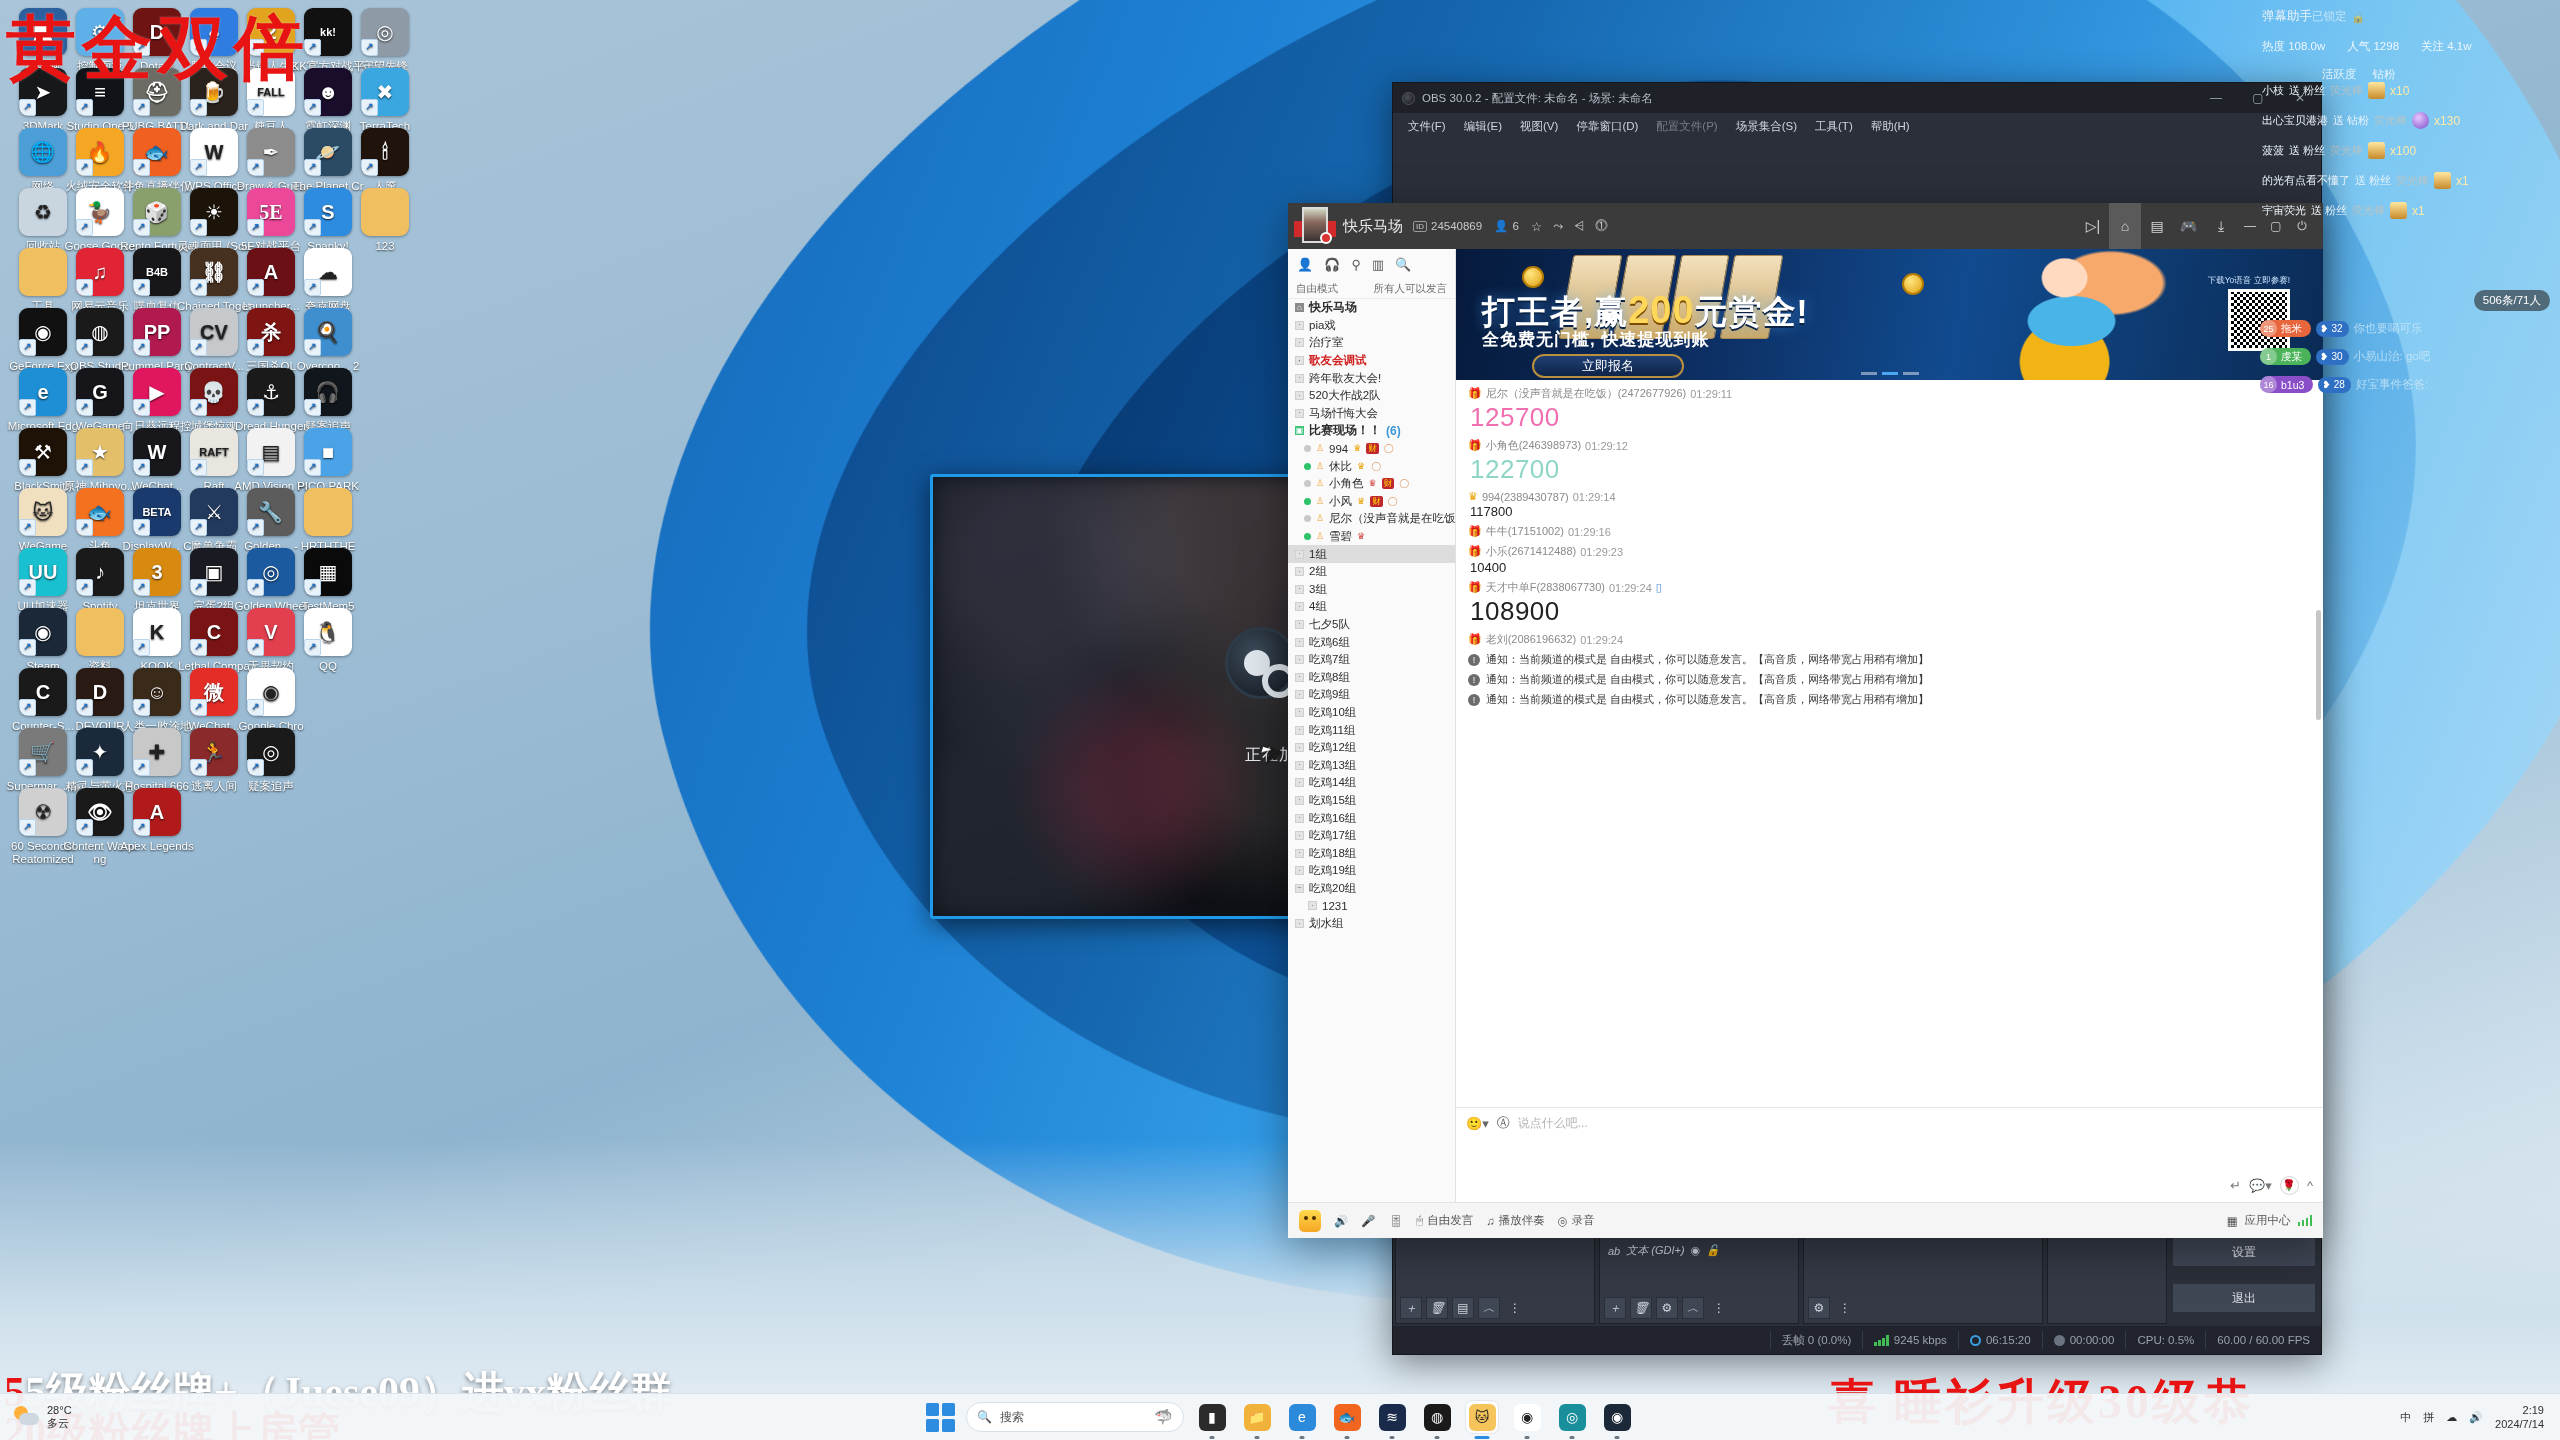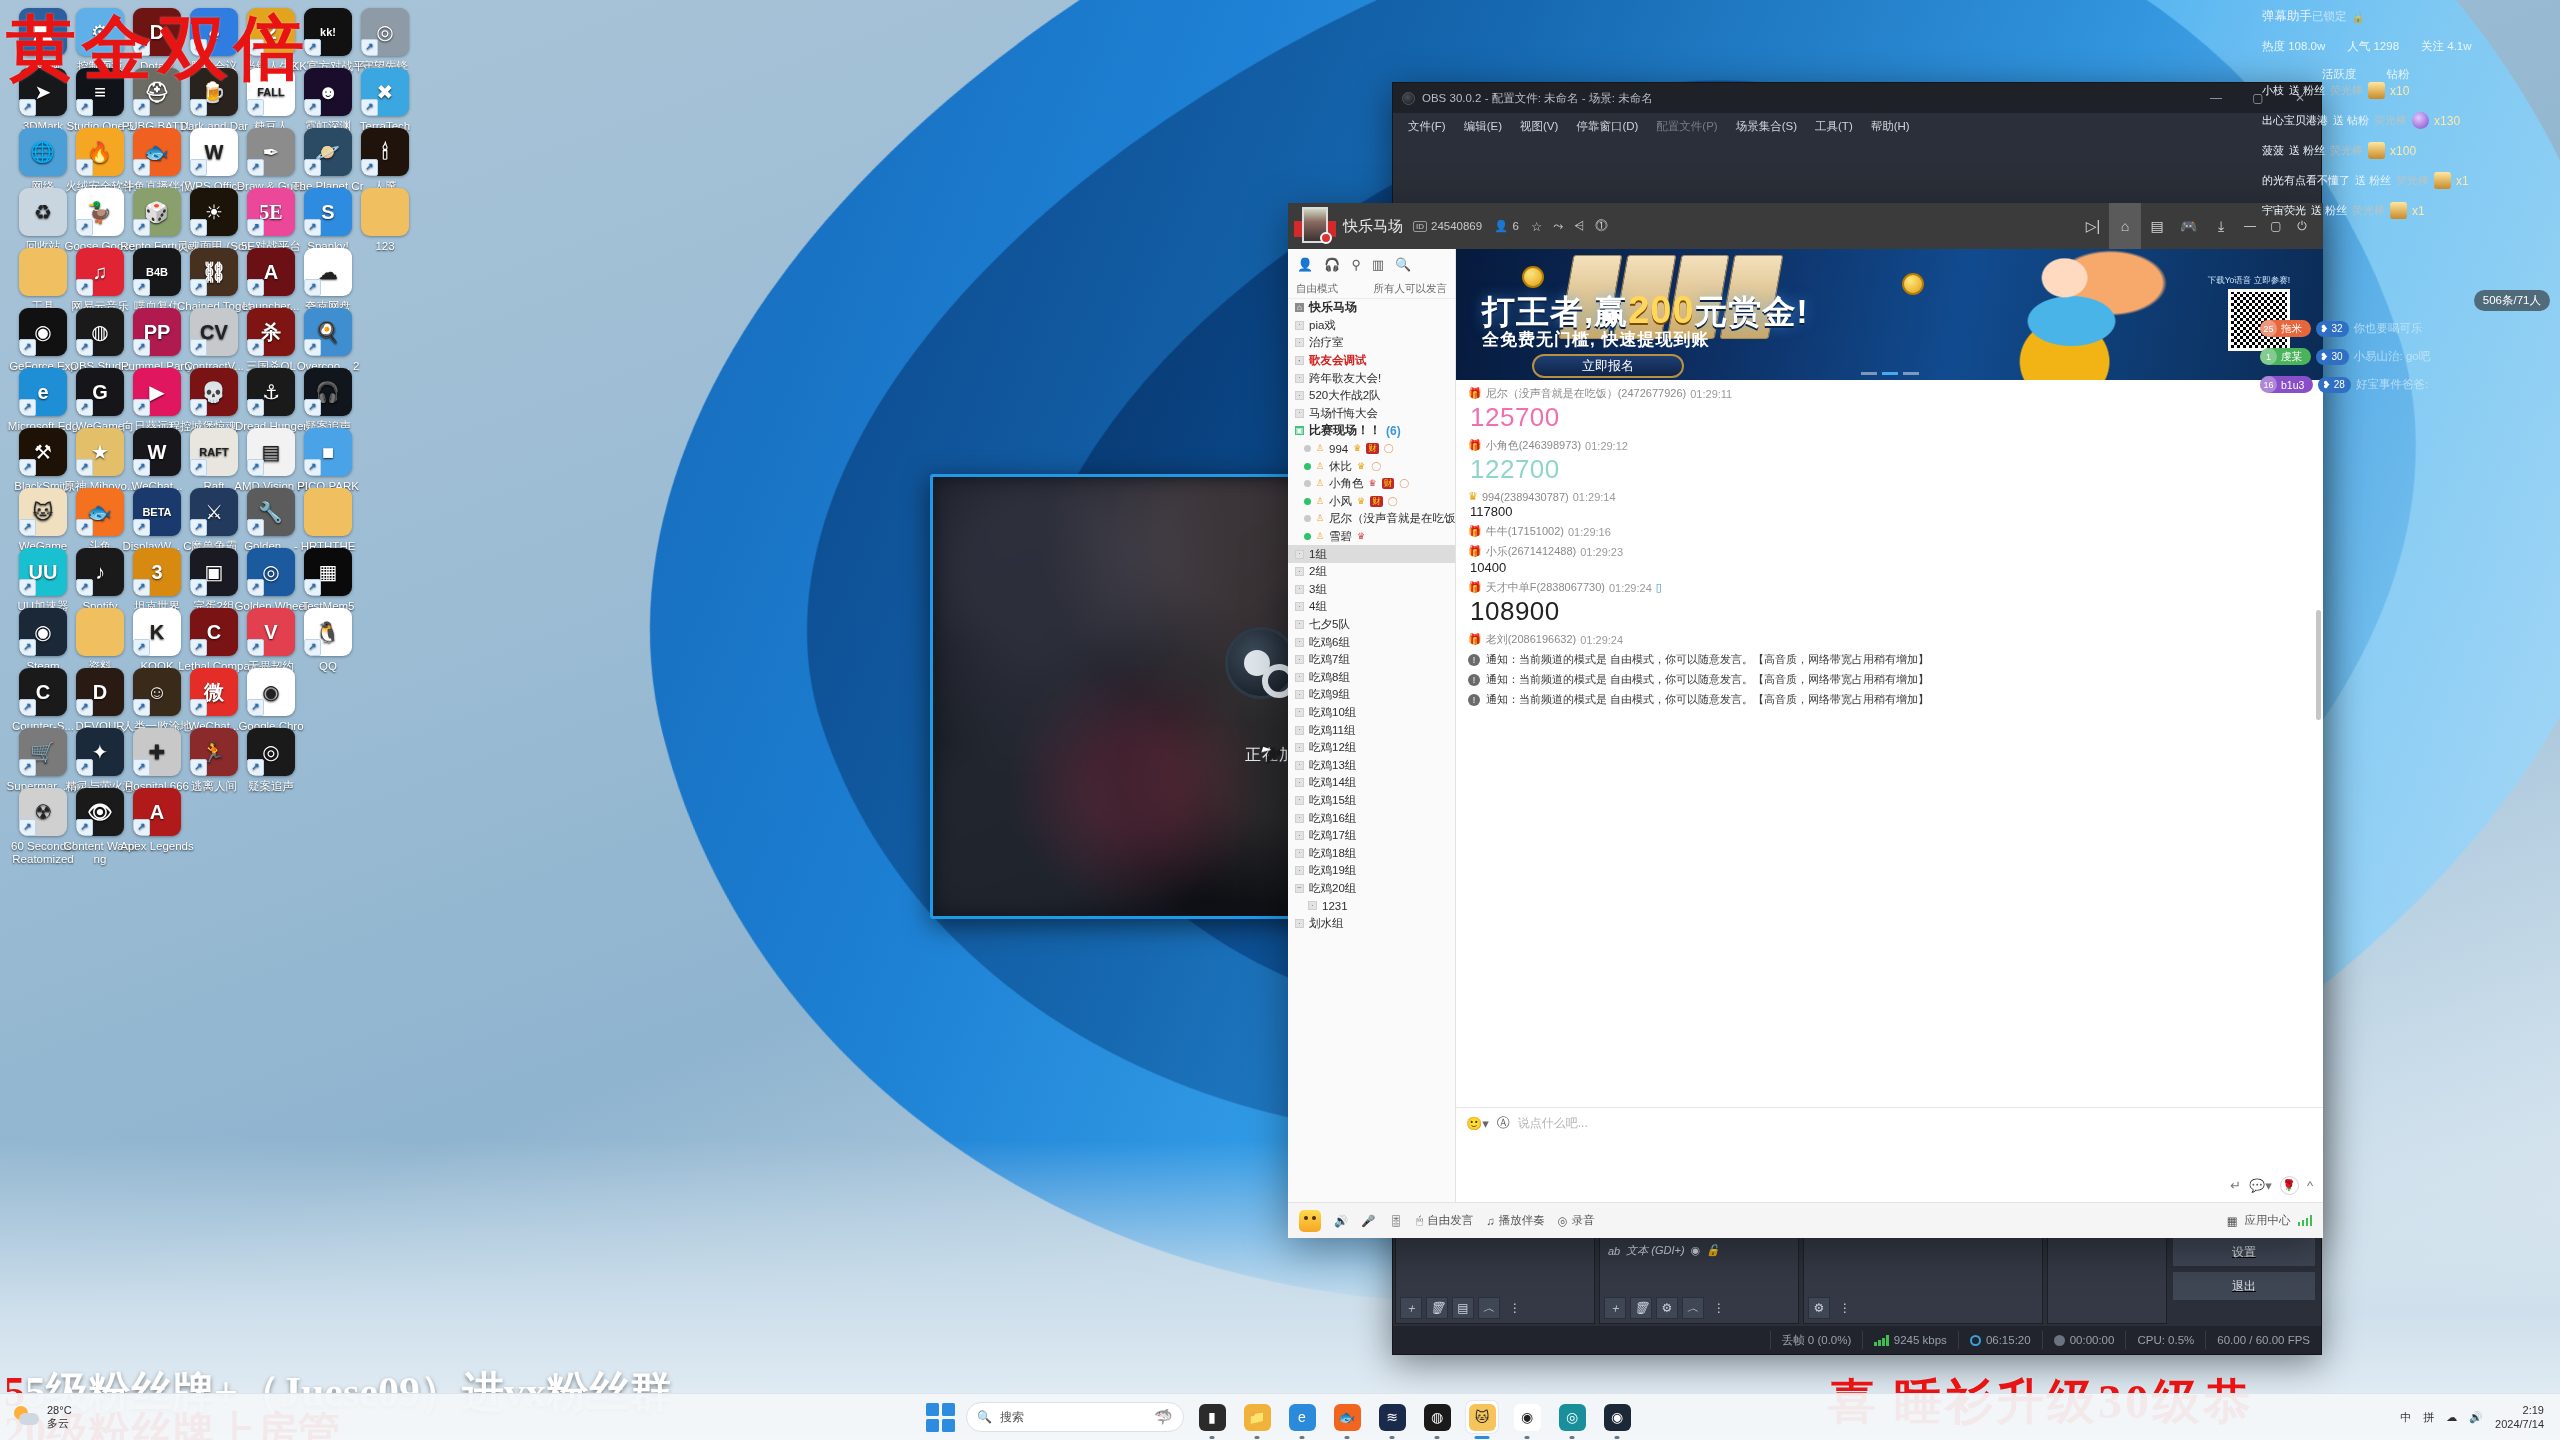--- a/index.html
+++ b/index.html
@@ -100,22 +100,22 @@
   #obs-bottom-panels { position:absolute; left:0; right:0; bottom:28px; height:92px;
     display:flex; }
   .obs-panel { border:1px solid #1d2027; background:#343945; margin:2px;
     position:relative;font-style:italic; }
   .obs-panel .obs-tools { position:absolute; left:4px; bottom:4px; display:flex; gap:4px; }
   .obs-btn { width:22px; height:22px; background:#3f4654; border:1px solid #2a2f3a;
     color:#cfd4dc; font-size:12px; display:flex; align-items:center; justify-content:center; }
   .obs-btn.flat { background:transparent; border:none; }
   .obs-srcrow { position:absolute; left:8px; top:6px; display:flex; align-items:center;
     gap:6px; color:#cfd4dc; font-size:11px; }
-  #obs-right-col { width:150px; display:flex; flex-direction:column; gap:4px;
-    padding:3px;text-decoration:underline; }
+  #obs-right-col { width:150px; display:flex; flex-direction:column; gap:16px;
+    padding:3px; }
   .obs-wide-btn { background:#3f4654; border:1px solid #2a2f3a; color:#dfe3e9;
     font-size:12px; height:30px; display:flex; align-items:center; justify-content:center; }
   #obs-statusbar { position:absolute; left:0; right:0; bottom:0; height:28px;
     background:#21242c; display:flex; align-items:center; justify-content:flex-end;
     color:#9aa1ac; font-size:11.5px; }
   #obs-statusbar .cell { padding:0 11px; border-left:1px solid #353a45;
     height:18px; display:flex; align-items:center; gap:5px; }
   .bars-icon { display:inline-flex; align-items:flex-end; gap:1.5px; height:11px; }
   .bars-icon i { width:2.5px; background:#3fbf53; display:block; }
   .dot-blue { width:11px; height:11px; border-radius:50%; border:2px solid #3aa0e0; }
@@ -253,21 +253,21 @@
   
   #stream-overlay { position:absolute; right:0; top:0; width:300px; height:1010px;
     pointer-events:none; }
   #ov-top { position:absolute; right:8px; top:8px; width:290px; color:#eaf3fa; }
   #ov-title-row { display:flex; align-items:center; justify-content:flex-start;
     font-size:12.5px; }
   #ov-lock { display:flex; align-items:center; gap:5px; color:rgba(255,255,255,.55);
     font-size:11.5px; }
   #ov-stats { display:flex; gap:22px; font-size:11.5px; margin-top:14px;
     color:rgba(255,255,255,.85); }
-  #ov-tabs { display:flex; gap:30px; font-size:11.5px; margin-top:13px;
+  #ov-tabs { display:flex; gap:16px; font-size:11.5px; margin-top:13px;
     color:rgba(255,255,255,.8); padding-left:60px; }
   #ov-gifts { position:absolute; right:6px; top:82px; width:292px; }
   .gift-row { display:flex; align-items:center; gap:5px; font-size:11px; margin-bottom:13px;
     color:#eaf3fa; white-space:nowrap; }
   .gift-row .fade { color:rgba(255,190,140,.45); }
   .gift-row .gicon { width:17px; height:17px; border-radius:3px;
     background:linear-gradient(180deg,#ffe7a0,#c78a2a); flex:none; }
   .gift-row .gicon.ball { border-radius:50%;
     background:radial-gradient(circle at 38% 34%,#e6c8ff,#7a49c8); }
   .gift-row .gx { color:#ffe9a8; font-size:12px; }

